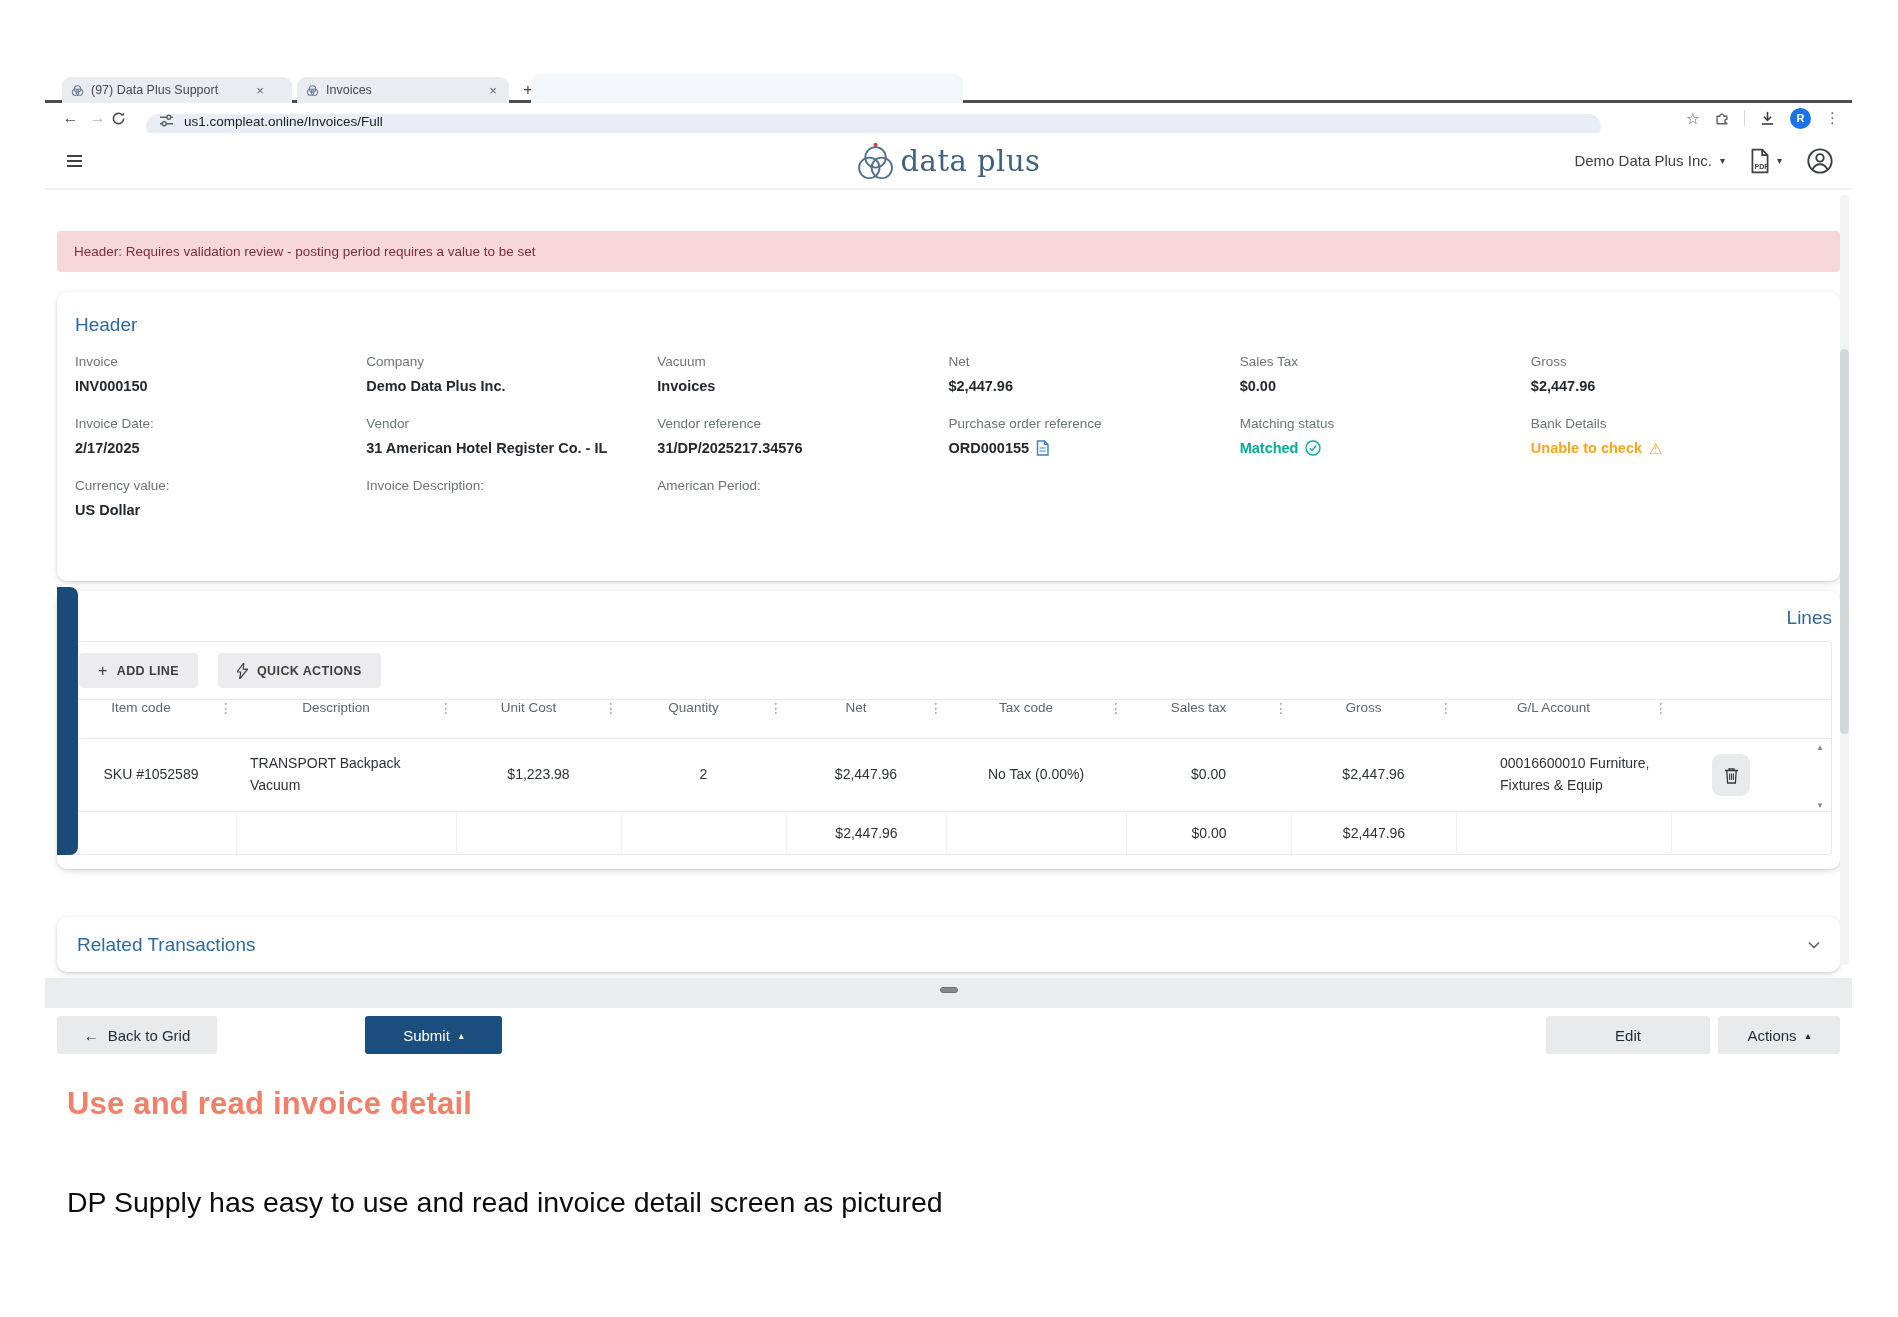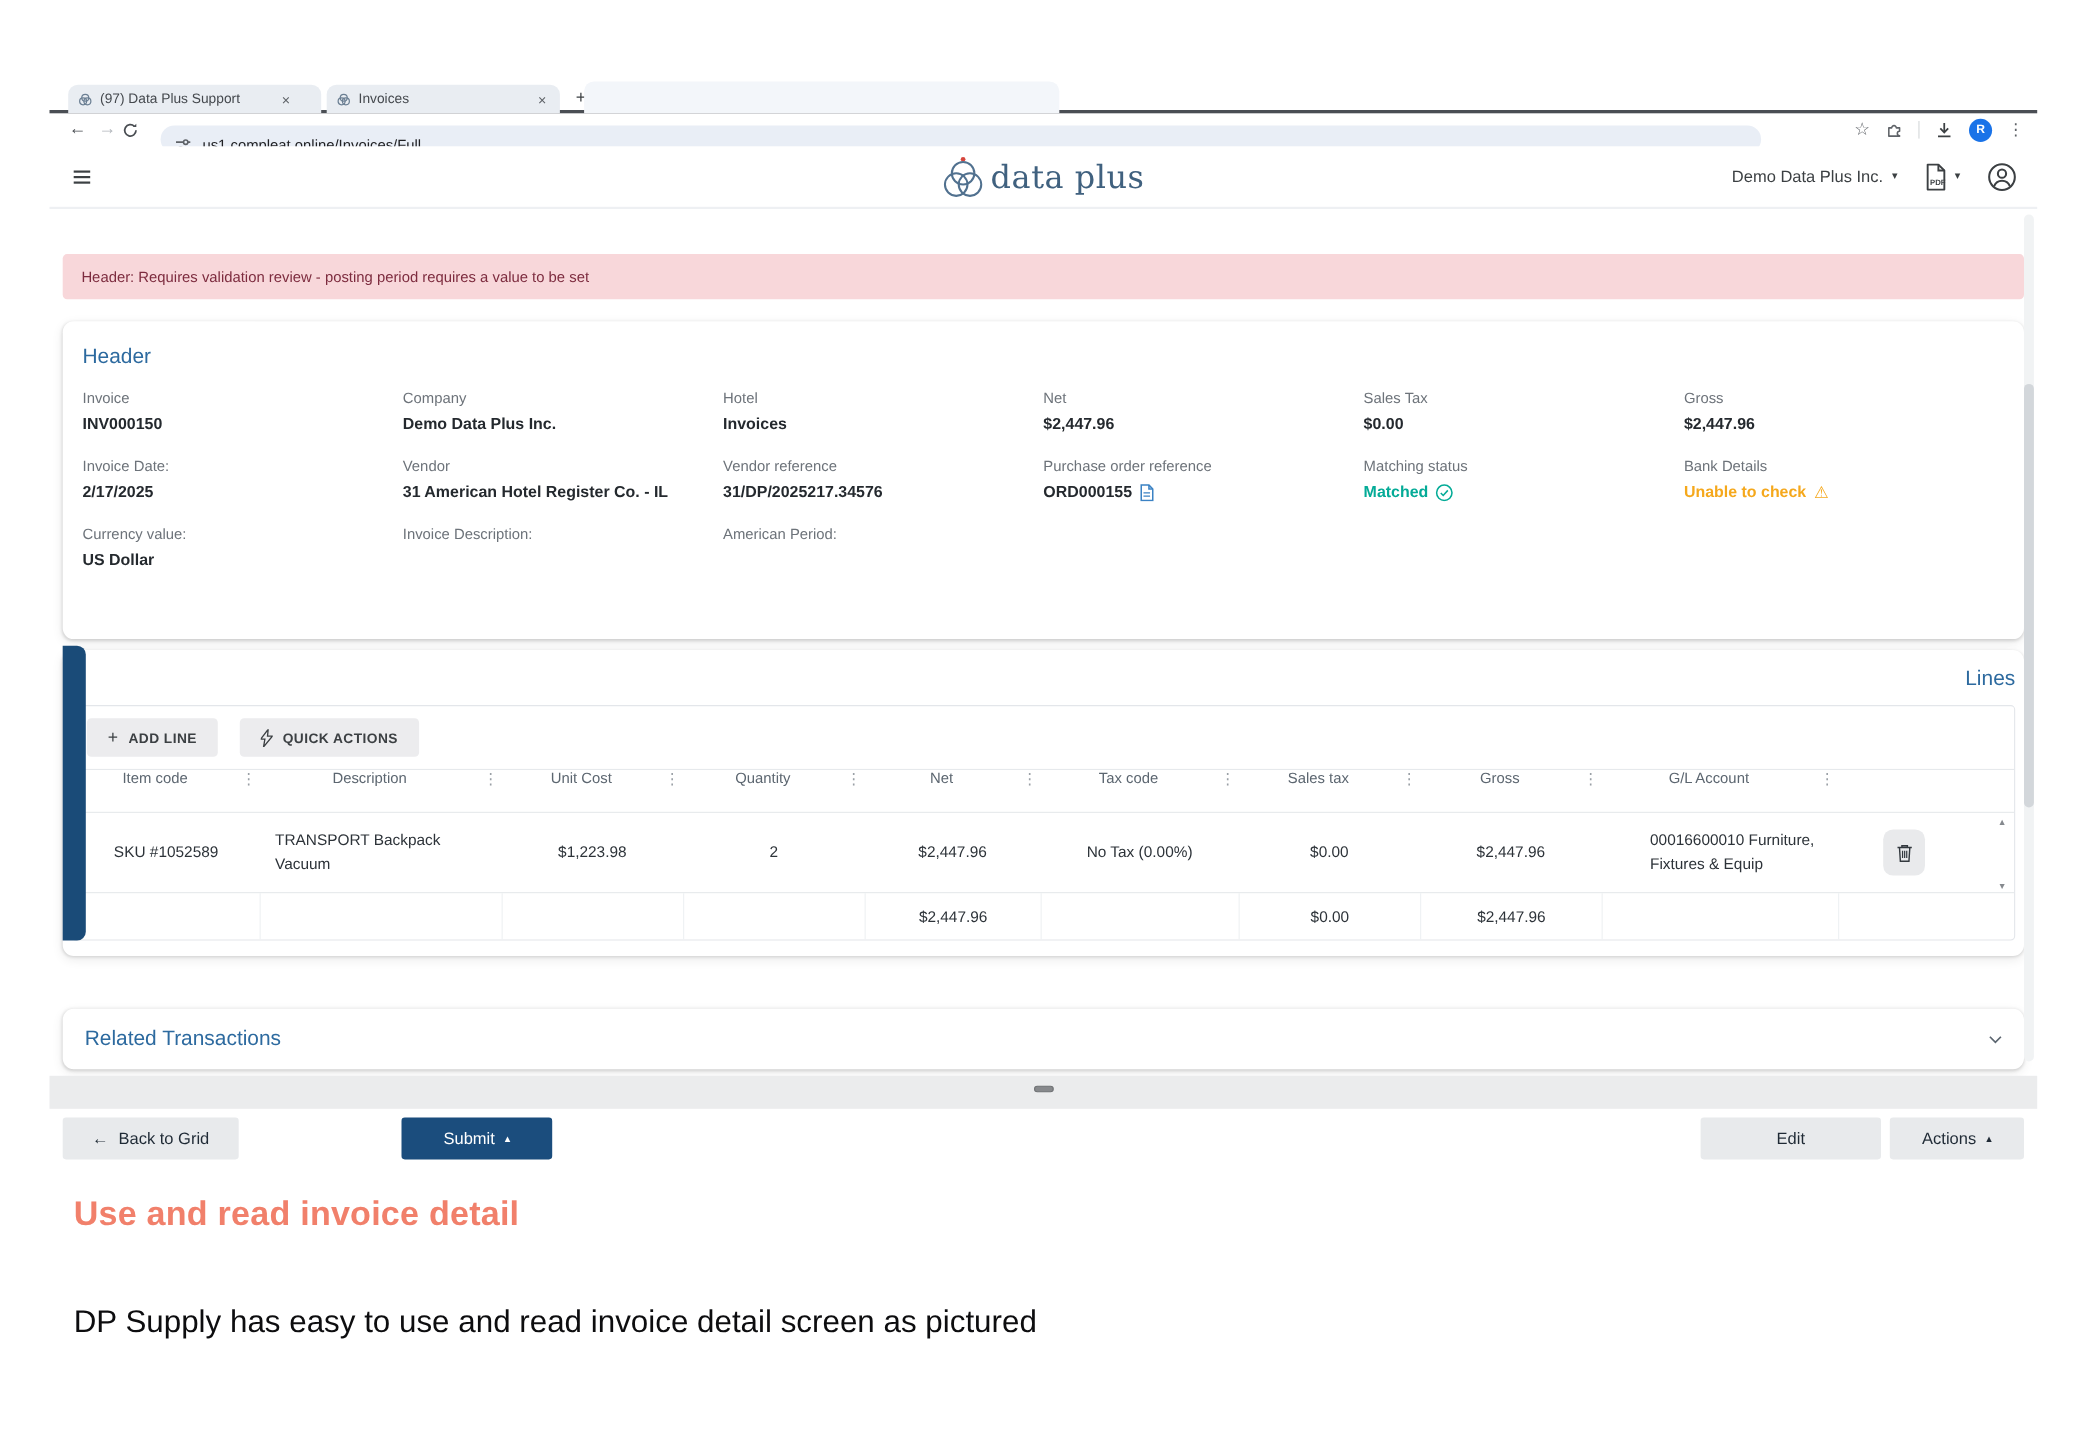--- a/index.html
+++ b/index.html
@@ -17,21 +17,21 @@
   .tab-close { color:#5f6368; font-size:13px; width:14px; text-align:center; cursor:pointer; }
   .tab.t1 { left:17px; width:230px;align-items:center; }
   .tab.t2 { left:252px; width:212px; }
   .newtab { position:absolute; left:472px; bottom:2px; width:22px; height:22px; text-align:center; line-height:22px;
             color:#3c4043; font-size:16px; cursor:pointer; z-index:2; }
   .tab.active { left:486px; width:432px; background:#f3f6fa; height:29px; z-index:3; }
 
   .toolbar { height:30px; display:flex; align-items:center; padding:0 12px; position:relative; }
   .navic { width:27px; text-align:center; color:#494d52; font-size:16px; cursor:pointer; line-height:1; }
   .navic.disabled { color:#b4b8bd; }
-  .urlpill { flex:1; height:25px; background:#e9eef6; border-radius:13px; display:flex; align-items:flex-end;
+  .urlpill { flex:1; height:25px; background:#e9eef6; border-radius:13px; display:flex; align-items:flex-start;
              padding:0 13px; gap:10px; margin:16px 10px 0 8px; max-width:1455px; cursor:text; }
   .urltext { color:#202124; font-size:13.5px; }
   .chrome-right { display:flex; align-items:center; gap:14px; margin-left:auto; }
   .vdiv { width:1px; height:16px; background:#d4d7da; }
   .avatar { width:21px; height:21px; border-radius:50%; background:#1a73e8; color:#fff; font-size:11px; font-weight:700;
             display:flex; align-items:center; justify-content:center; cursor:pointer; }
   .star { font-size:16px; color:#5f6368; cursor:pointer; }
   .kebab-v { color:#5f6368; font-size:15px; cursor:pointer; }
 
   
@@ -240,21 +240,21 @@
                 <span>INV000150</span>
               </div>
             </div>
             <div class="fcell">
               <div class="flabel">Company</div>
               <div class="fvalue">
                 <span>Demo Data Plus Inc.</span>
               </div>
             </div>
             <div class="fcell">
-              <div class="flabel">Hotel</div>
+              <div class="flabel">Vacuum</div>
               <div class="fvalue">
                 <span>Invoices</span>
               </div>
             </div>
             <div class="fcell">
               <div class="flabel">Net</div>
               <div class="fvalue">
                 <span>$2,447.96</span>
               </div>
             </div>

